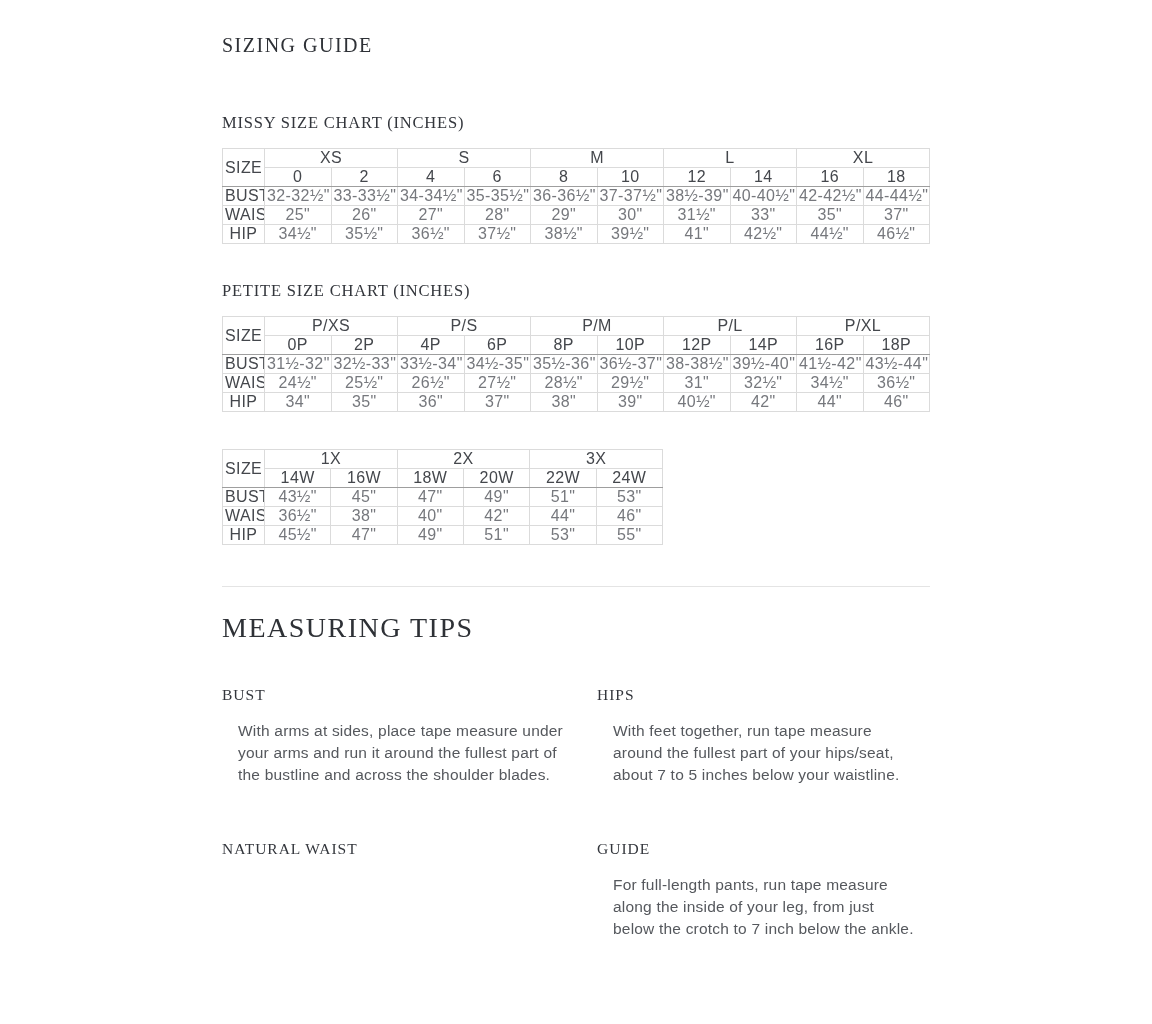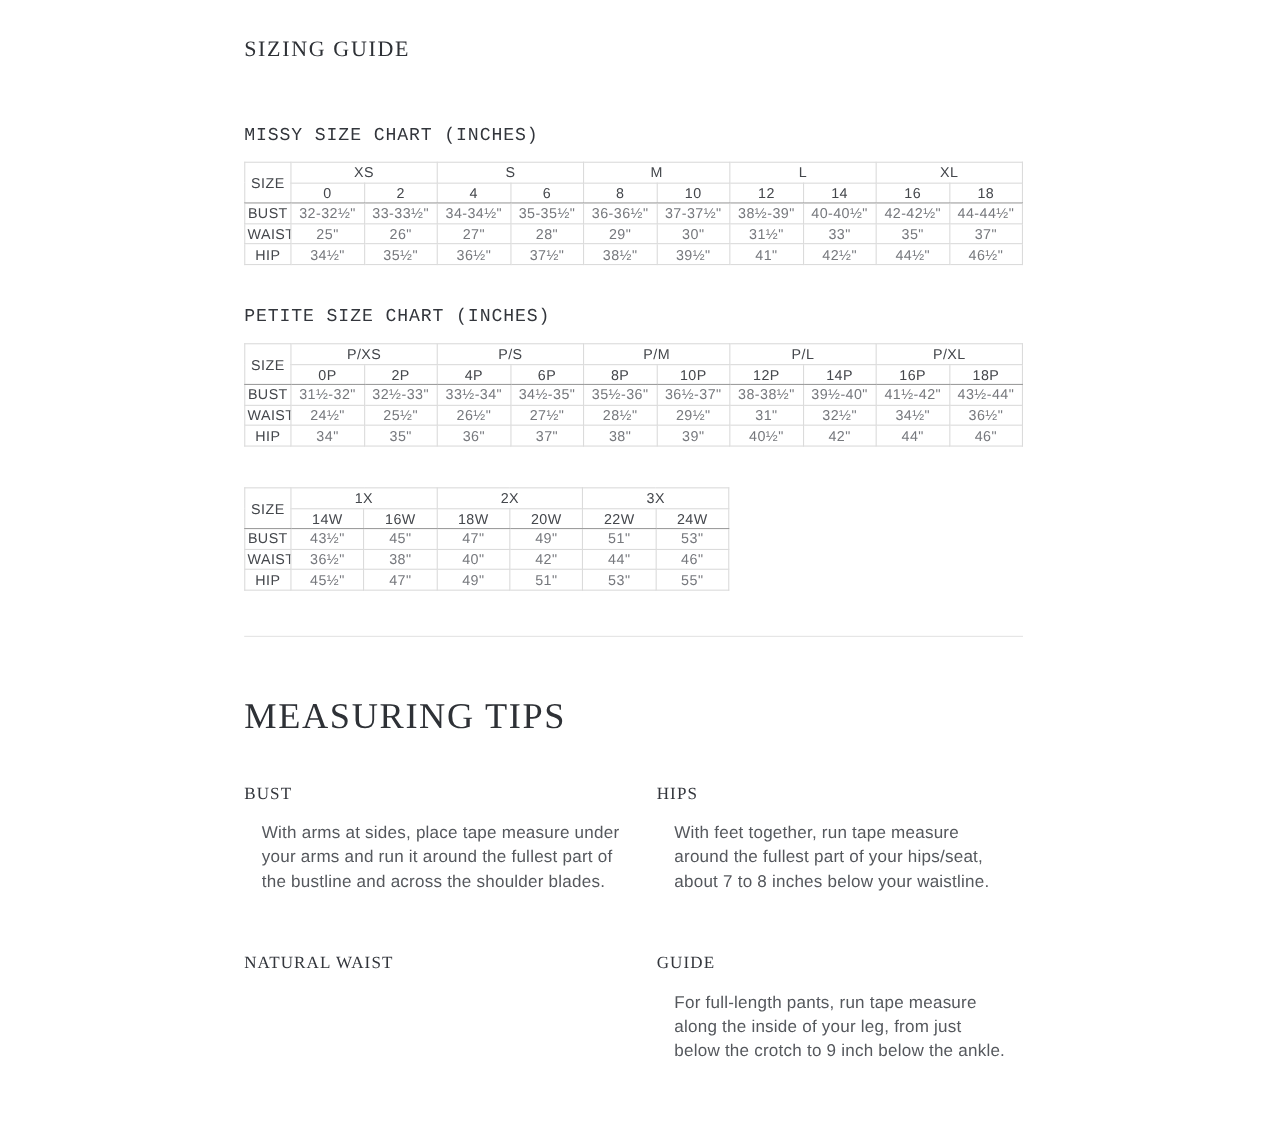--- a/index.html
+++ b/index.html
@@ -18,31 +18,31 @@
   .page-title {
     font-family: "Liberation Serif", serif;
     font-weight: 400;
     font-size: 20px;
     letter-spacing: 1.5px;
     color: #2e3136;
     margin: 0 0 56px 0;
   }
   .chart-section { margin-bottom: 37px; }
   .chart-heading {
-    font-family: Liberation Mono, monospace;
+    font-family: Liberation Serif, serif;
     font-weight: 400;
     font-size: 16.5px;
     letter-spacing: 0.8px;
     color: #33363c;
     margin: 0 0 15px 0;
   }
   .size-table {
     border-collapse: collapse;
     table-layout: fixed;
-    font-size: 13px;
+    font-size: 16px;
   }
   .size-table.wide   { width: 708px; }
   .size-table.narrow { width: 441px; }
   .size-table th, .size-table td {
     border: 1px solid #dbdbdb;
     text-align: center;
     vertical-align: middle;
     font-weight: normal;
     height: 17.6px;
     padding: 0 2px;
@@ -59,24 +59,24 @@
   .divider {
     border: none;
     height: 1px;
     background: #e4e4e4;
     margin: 41px 0 0 0;
     width: 708px;
   }
   .tips-title {
     font-family: "Liberation Serif", serif;
     font-weight: 400;
-    font-size: 33px;
+    font-size: 28px;
     letter-spacing: 1.5px;
     color: #2e3136;
-    margin: 55px 0 42px 0;
+    margin: 25px 0 42px 0;
   }
   .tips-grid {
     display: grid;
     grid-template-columns: 375px 333px;
     row-gap: 38px;
   }
   .tip-block { }
   .tip-heading {
     font-family: "Liberation Serif", serif;
     font-weight: 400;
@@ -328,24 +328,24 @@
 
   <h1 class="tips-title">MEASURING TIPS</h1>
 
   <div class="tips-grid">
       <div class="tip-block">
         <h3 class="tip-heading">BUST</h3>
         <p class="tip-text">With arms at sides, place tape measure under your arms and run it around the fullest part of the bustline and across the shoulder blades.</p>
       </div>
       <div class="tip-block">
         <h3 class="tip-heading">HIPS</h3>
-        <p class="tip-text">With feet together, run tape measure around the fullest part of your hips/seat, about 7 to 8 inches below your waistline.</p>
+        <p class="tip-text">With feet together, run tape measure around the fullest part of your hips/seat, about 7 to 5 inches below your waistline.</p>
       </div>
       <div class="tip-block">
         <h3 class="tip-heading">NATURAL WAIST</h3>
       </div>
       <div class="tip-block">
         <h3 class="tip-heading">GUIDE</h3>
-        <p class="tip-text">For full-length pants, run tape measure along the inside of your leg, from just below the crotch to 9 inch below the ankle.</p>
+        <p class="tip-text">For full-length pants, run tape measure along the inside of your leg, from just below the crotch to 7 inch below the ankle.</p>
       </div>
     </div>
 
 </div>
 
 </body></html>

